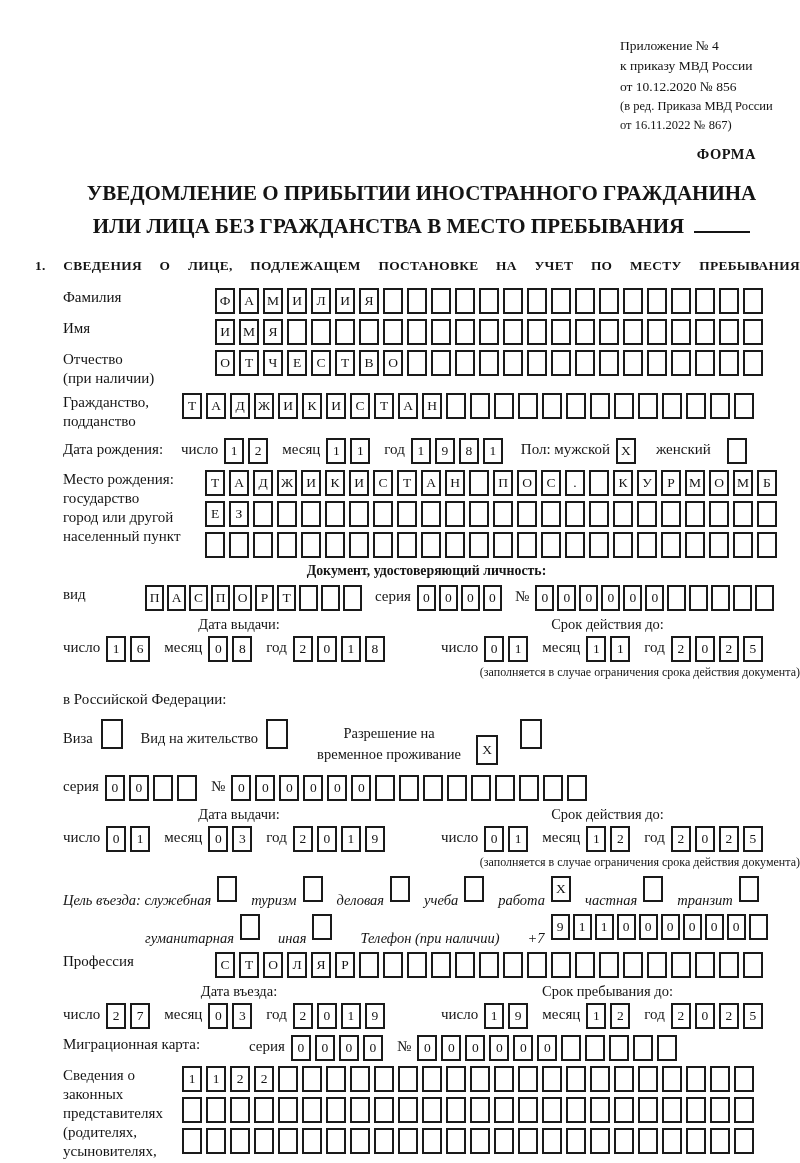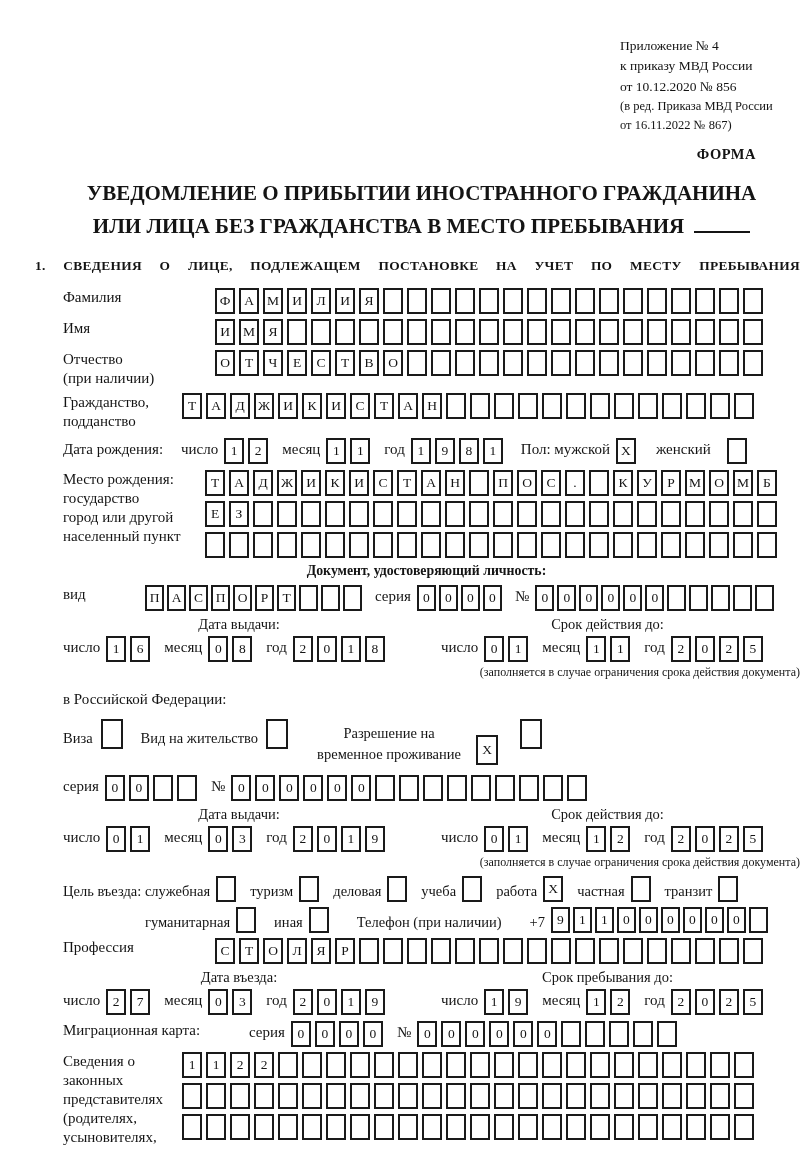--- a/index.html
+++ b/index.html
@@ -37,21 +37,21 @@
   .d-note{font-size:12px;white-space:nowrap;text-align:right;margin-top:3px;}
   
   .intro{line-height:1.8;}
   .optrow{display:flex;align-items:flex-start;margin:6px 0 10px 0;}
   .opt{display:flex;align-items:flex-end;}
   .opt .olbl{margin:4px 8px 0 0;line-height:1.45;font-size:14.5px;}
   .center{text-align:center;}
   .w160{width:158px;} .w172{width:172px;}
   .mr18{margin-right:18px;} .mr14{margin-right:14px;}
   
-  .plbl{margin:7px 6px 0 10px;white-space:nowrap;font-size:14.5px;}
+  .plbl{margin:16px 6px 0 10px;white-space:nowrap;font-size:14.5px;font-style:italic;}
   .plbl.first{margin-left:0;}
 </style>
 </head>
 <body>
 
 <div class="page">
 
   <div class="annex">
     <div>Приложение № 4</div>
     <div>к приказу МВД России</div>

